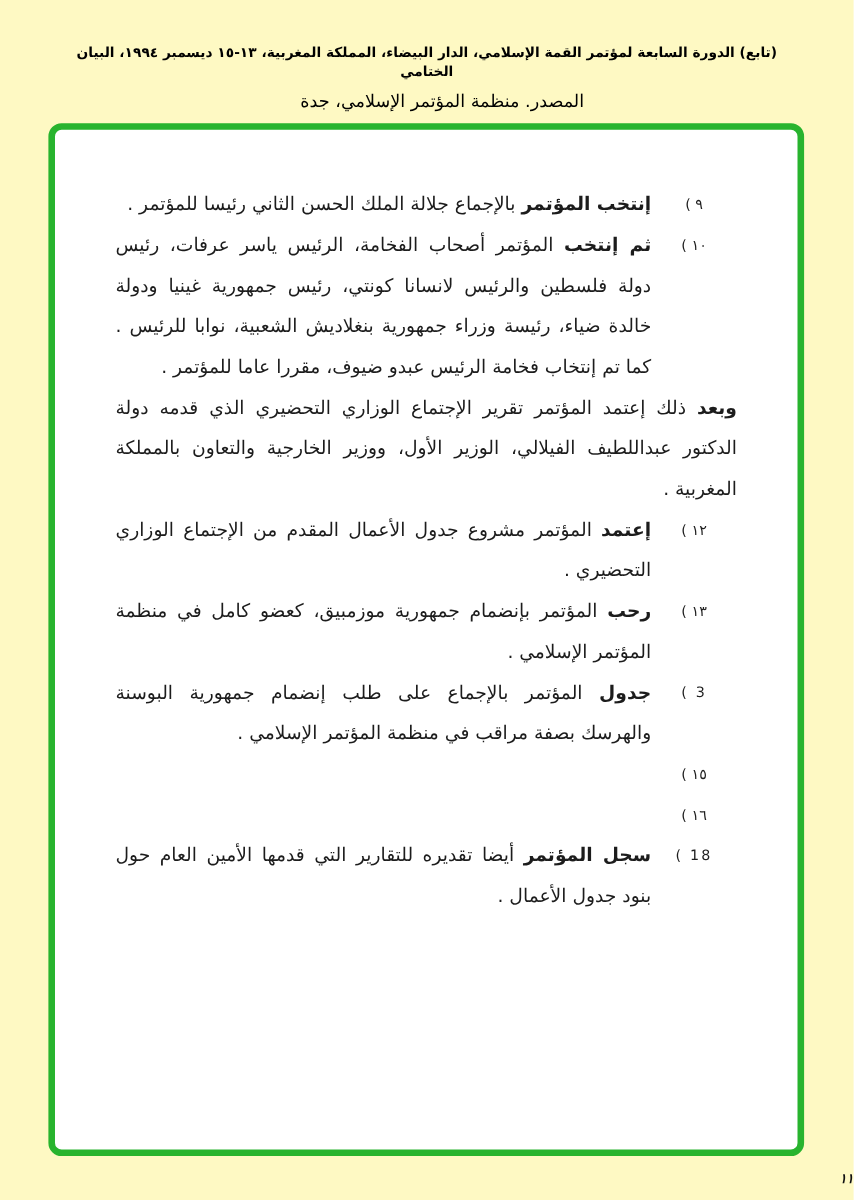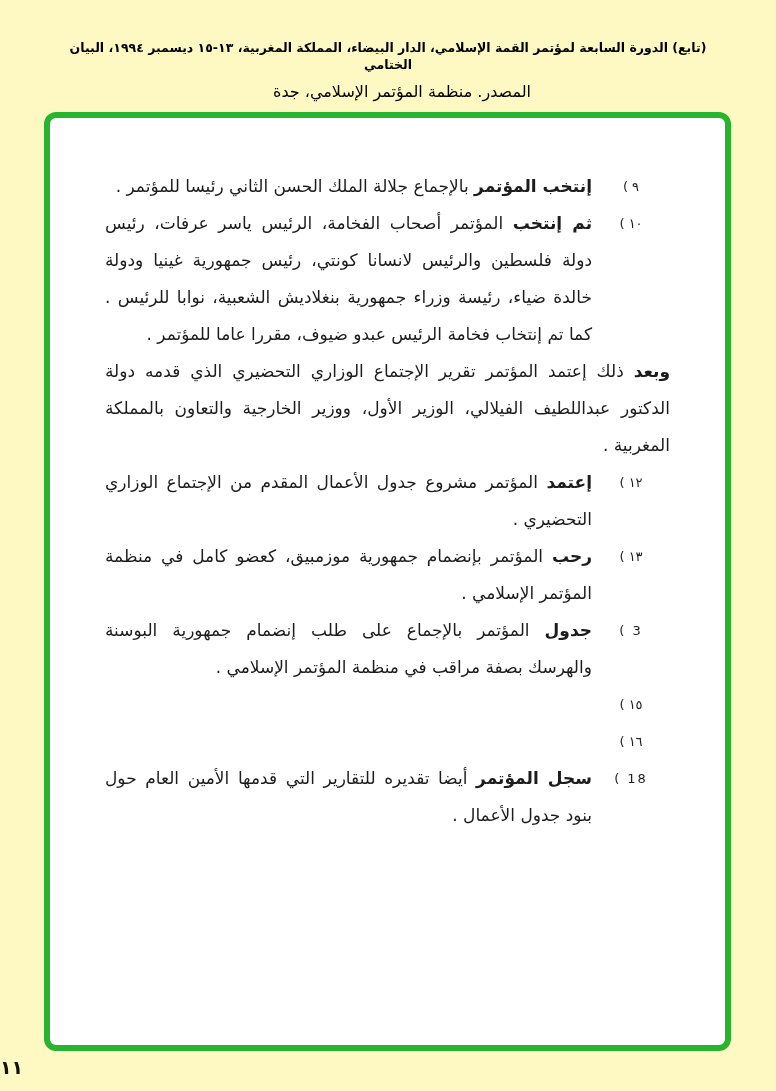--- a/index.html
+++ b/index.html
@@ -27,22 +27,22 @@
     direction:ltr; unicode-bidi:isolate; color:#1e1e1e; letter-spacing:2px;
     white-space:nowrap;
   }
   .txt {
     flex:1; font-size:17px; line-height:37px; text-align:justify;
     color:#1c1c1c;
   }
   .lead { font-weight:bold; }
 
   .pagenum {
-    position:absolute; bottom:13px; left:0; right:0; text-align:left;
-    font-size:19px; font-weight:bold; color:#111; direction:rtl;
+    position:absolute; bottom:13px; left:0; right:0; text-align:right;
+    font-size:12px; font-weight:bold; color:#111; direction:rtl;font-style:italic;
   }
 </style>
 </head>
 <body>
 
 <div class="page">
 
   <div class="header">
     <div class="h1">(تابع) الدورة السابعة لمؤتمر القمة الإسلامي، الدار البيضاء، المملكة المغربية، ١٣-١٥ ديسمبر ١٩٩٤، البيان الختامي</div>
     <div class="h2">المصدر.   منظمة المؤتمر الإسلامي، جدة</div>

